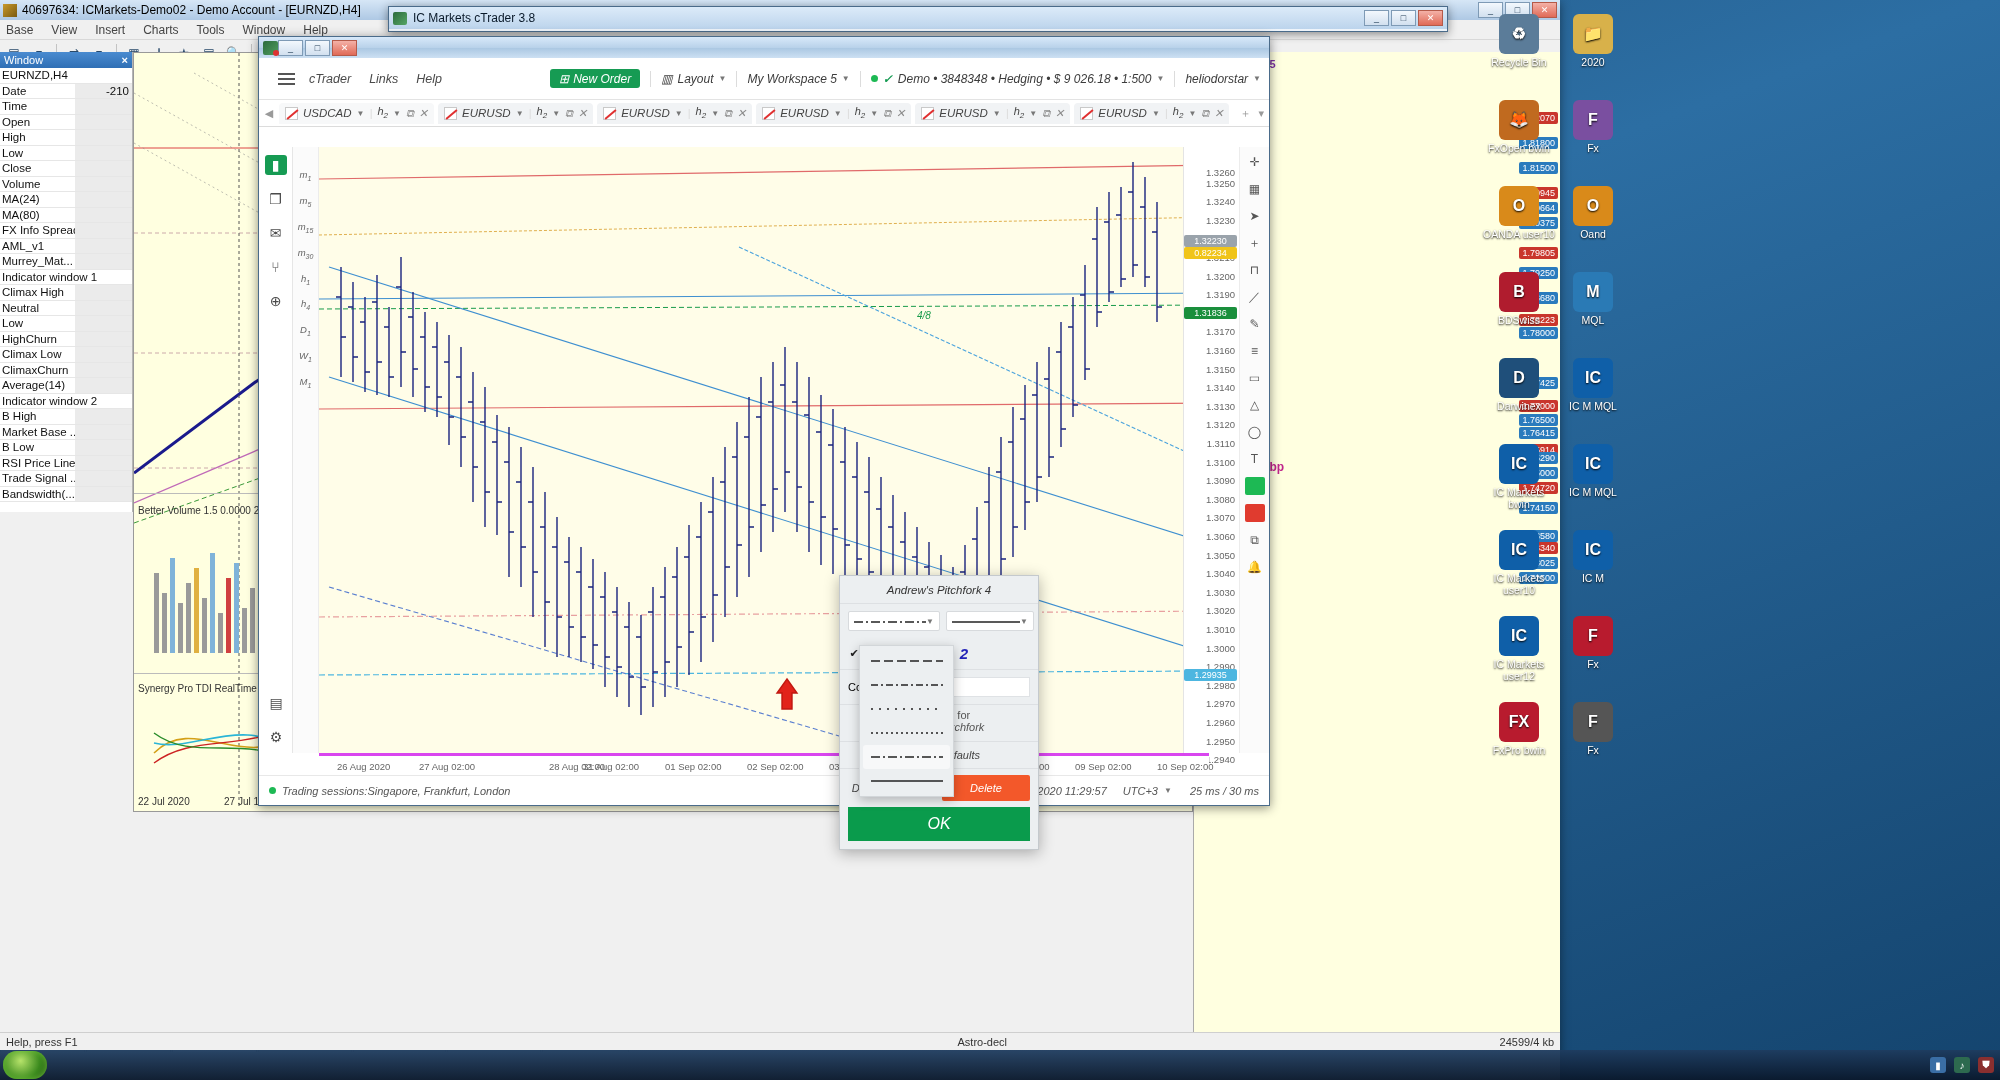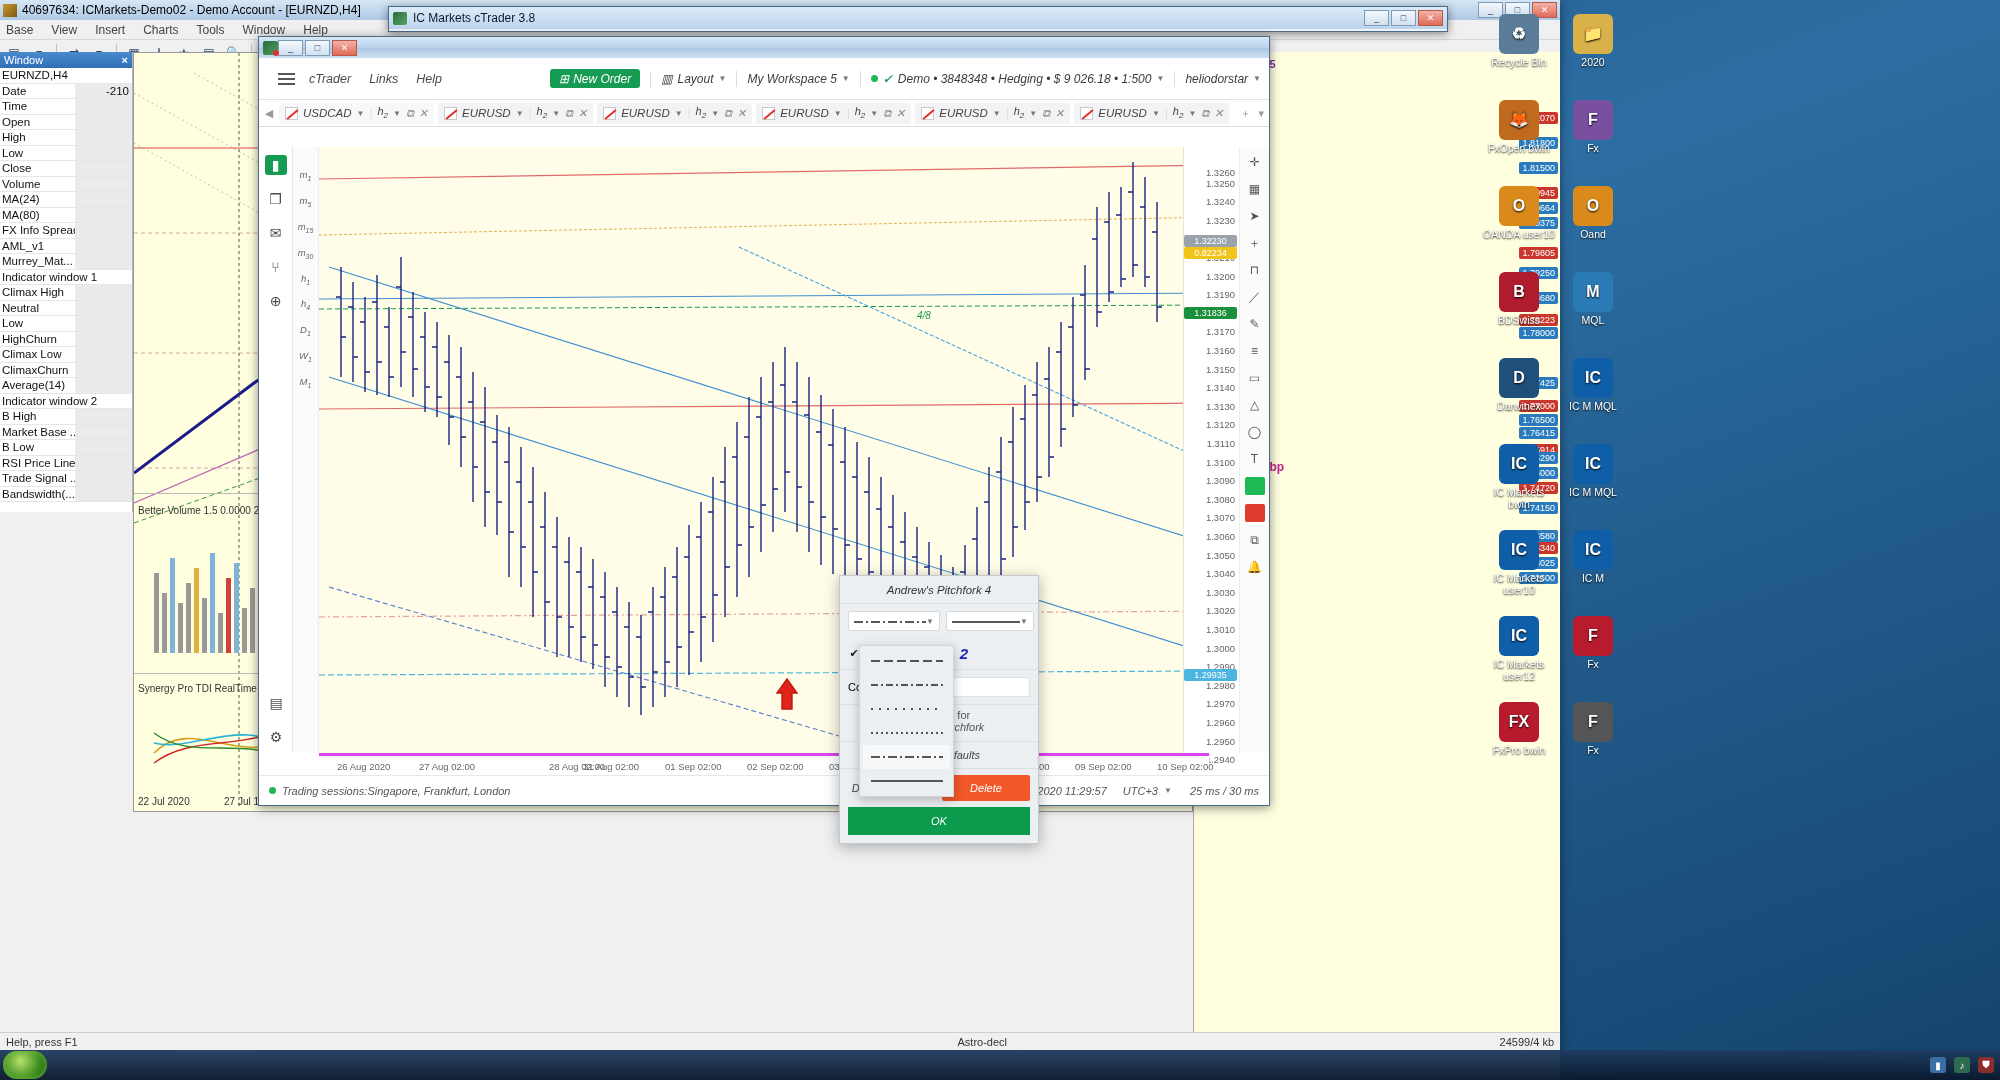--- a/index.html
+++ b/index.html
@@ -151,21 +151,21 @@
   .drow { display:flex; align-items:center; padding:7px 8px; gap:6px; }
   .dsel { flex:1; height:20px; background:#fff; border:1px solid #d7dadd; border-radius:2px;
           display:flex; align-items:center; padding:0 5px; position:relative;}
   .dsel .cv { flex:1; }
   .swatch { width:16px; height:16px; background:#f0695a; border-radius:2px; }
   .chk { width:12px; height:12px; display:flex; align-items:center; justify-content:center;
          font-size:11px; color:#222; }
   .dbtn { text-align:center; padding:7px 0; font-style:italic; color:#444; }
   .dbtn.del { background:#f3582a; color:#fff; border-radius:2px; flex:1;}
   .dbtn.dup { flex:1; }
-  .dbtn.ok { background:#0a9b4c; color:#fff; font-size:11px; padding:8px 11px; }
+  .dbtn.ok { background:#0a9b4c; color:#fff; font-size:16px; padding:8px 11px; }
   .ann { position:absolute; font-weight:bold; font-size:15px; font-style:italic; }
 
   
   #dd { position:absolute; left:600px; top:608px; width:95px; background:#eceff1;
         border:1px solid #d2d6d9; box-shadow:0 3px 10px rgba(0,0,0,.25); z-index:70; padding:3px 0; }
   .ddi { height:24px; display:flex; align-items:center; justify-content:center; }
   .ddi.sel { background:#f7f8f9; border-radius:3px; margin:0 3px; }
 
   
   .dicon { position:absolute; width:74px; text-align:center; color:#fff; font-size:10.5px;

